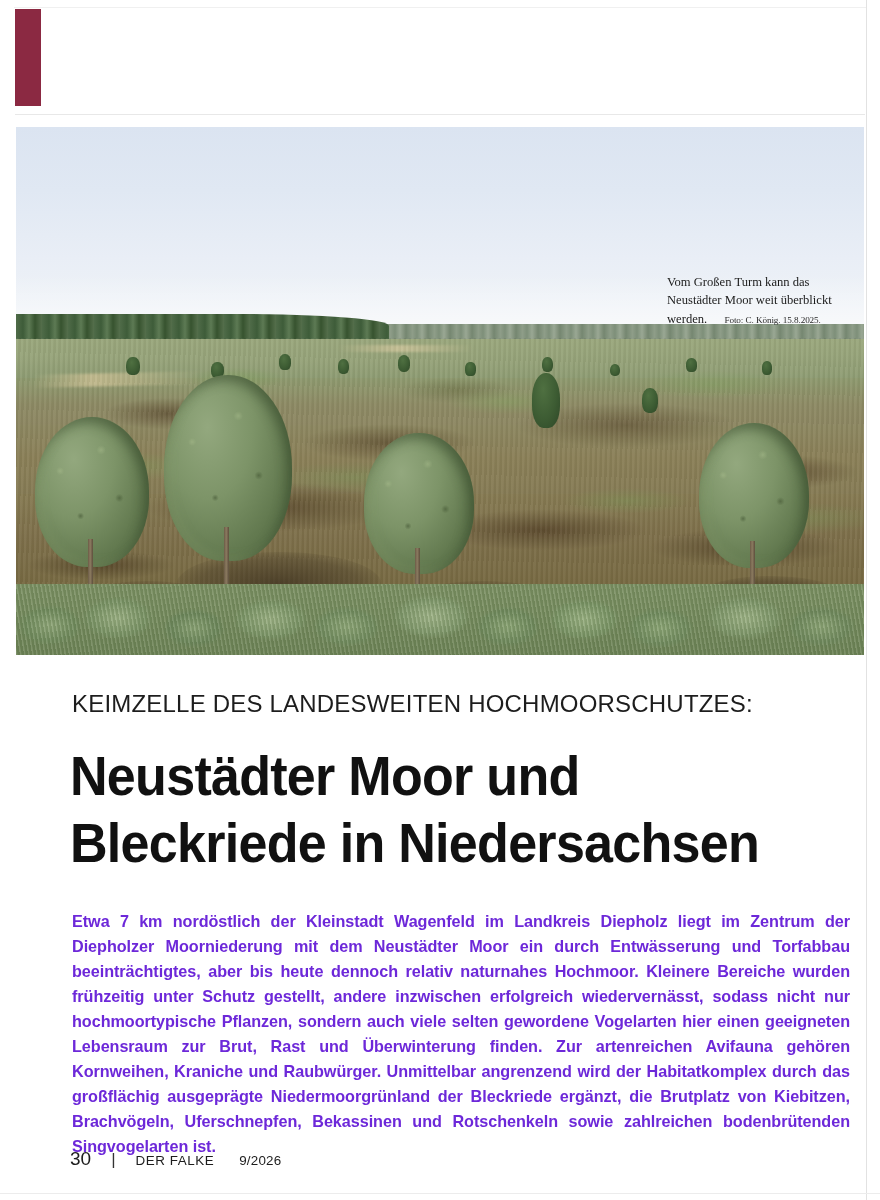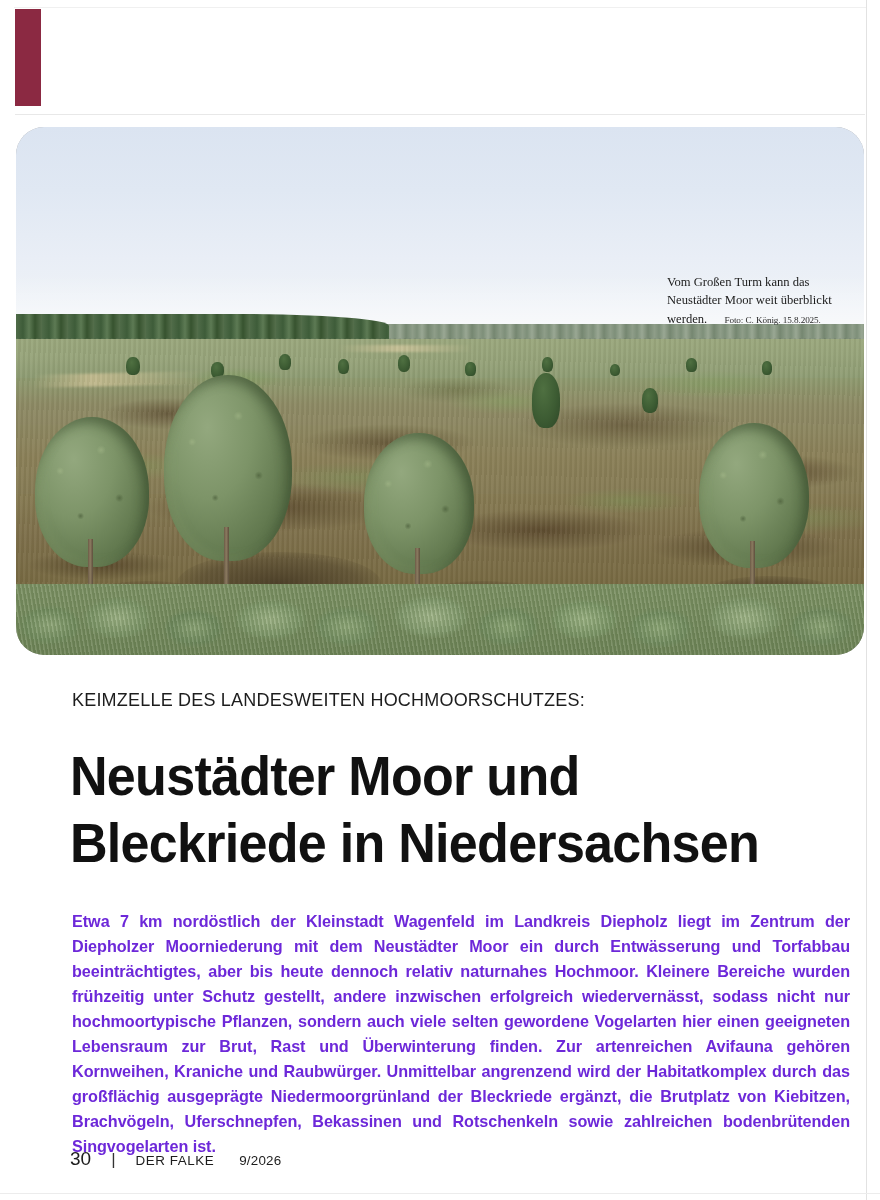--- a/index.html
+++ b/index.html
@@ -59,21 +59,20 @@
     background: #e8e8e8;
   }
 
   
   .photo {
     position: absolute;
     left: 16px; top: 127px;
     width: 848px; height: 528px;
     overflow: hidden;
     background: #a3a3a3;
-    border-radius: 28px;
   }
 
   
   .sky {
     position: absolute;
     left: 0; top: 0; width: 100%; height: 40%;
     background:
       linear-gradient(180deg,
         #dbe4f1 0%,
         #e0e8f3 30%,
@@ -269,21 +268,21 @@
     color: #2a2a2a;
     margin-left: 14px;
     letter-spacing: -0.1px;
   }
 
   
   .kicker {
     position: absolute;
     left: 72px; top: 690px;
     width: 790px;
-    font-size: 18px;
+    font-size: 24px;
     letter-spacing: 0.2px;
     color: #1d1d1d;
     font-weight: 400;
     white-space: nowrap;
   }
 
   .headline {
     position: absolute;
     left: 70px; top: 742px;
     width: 800px;

